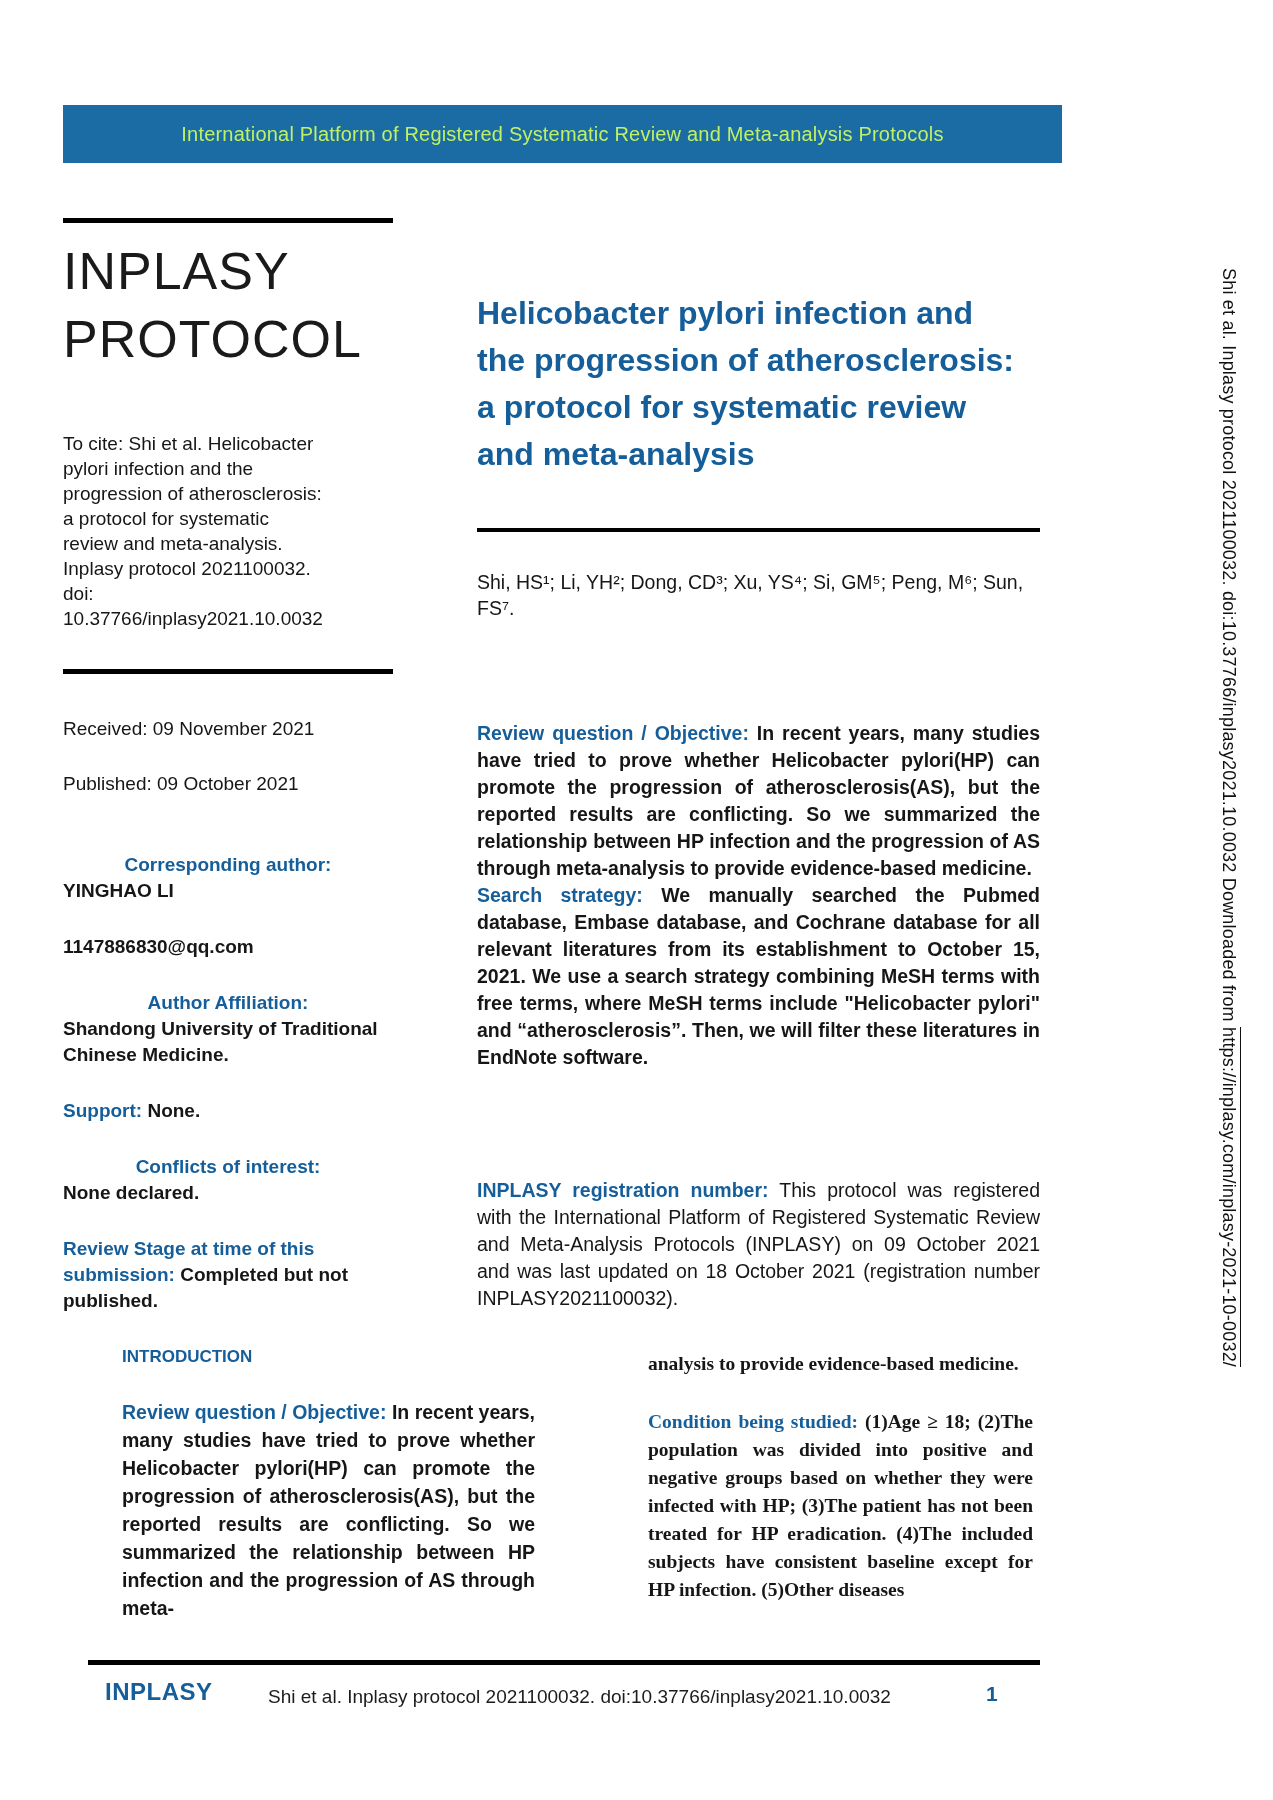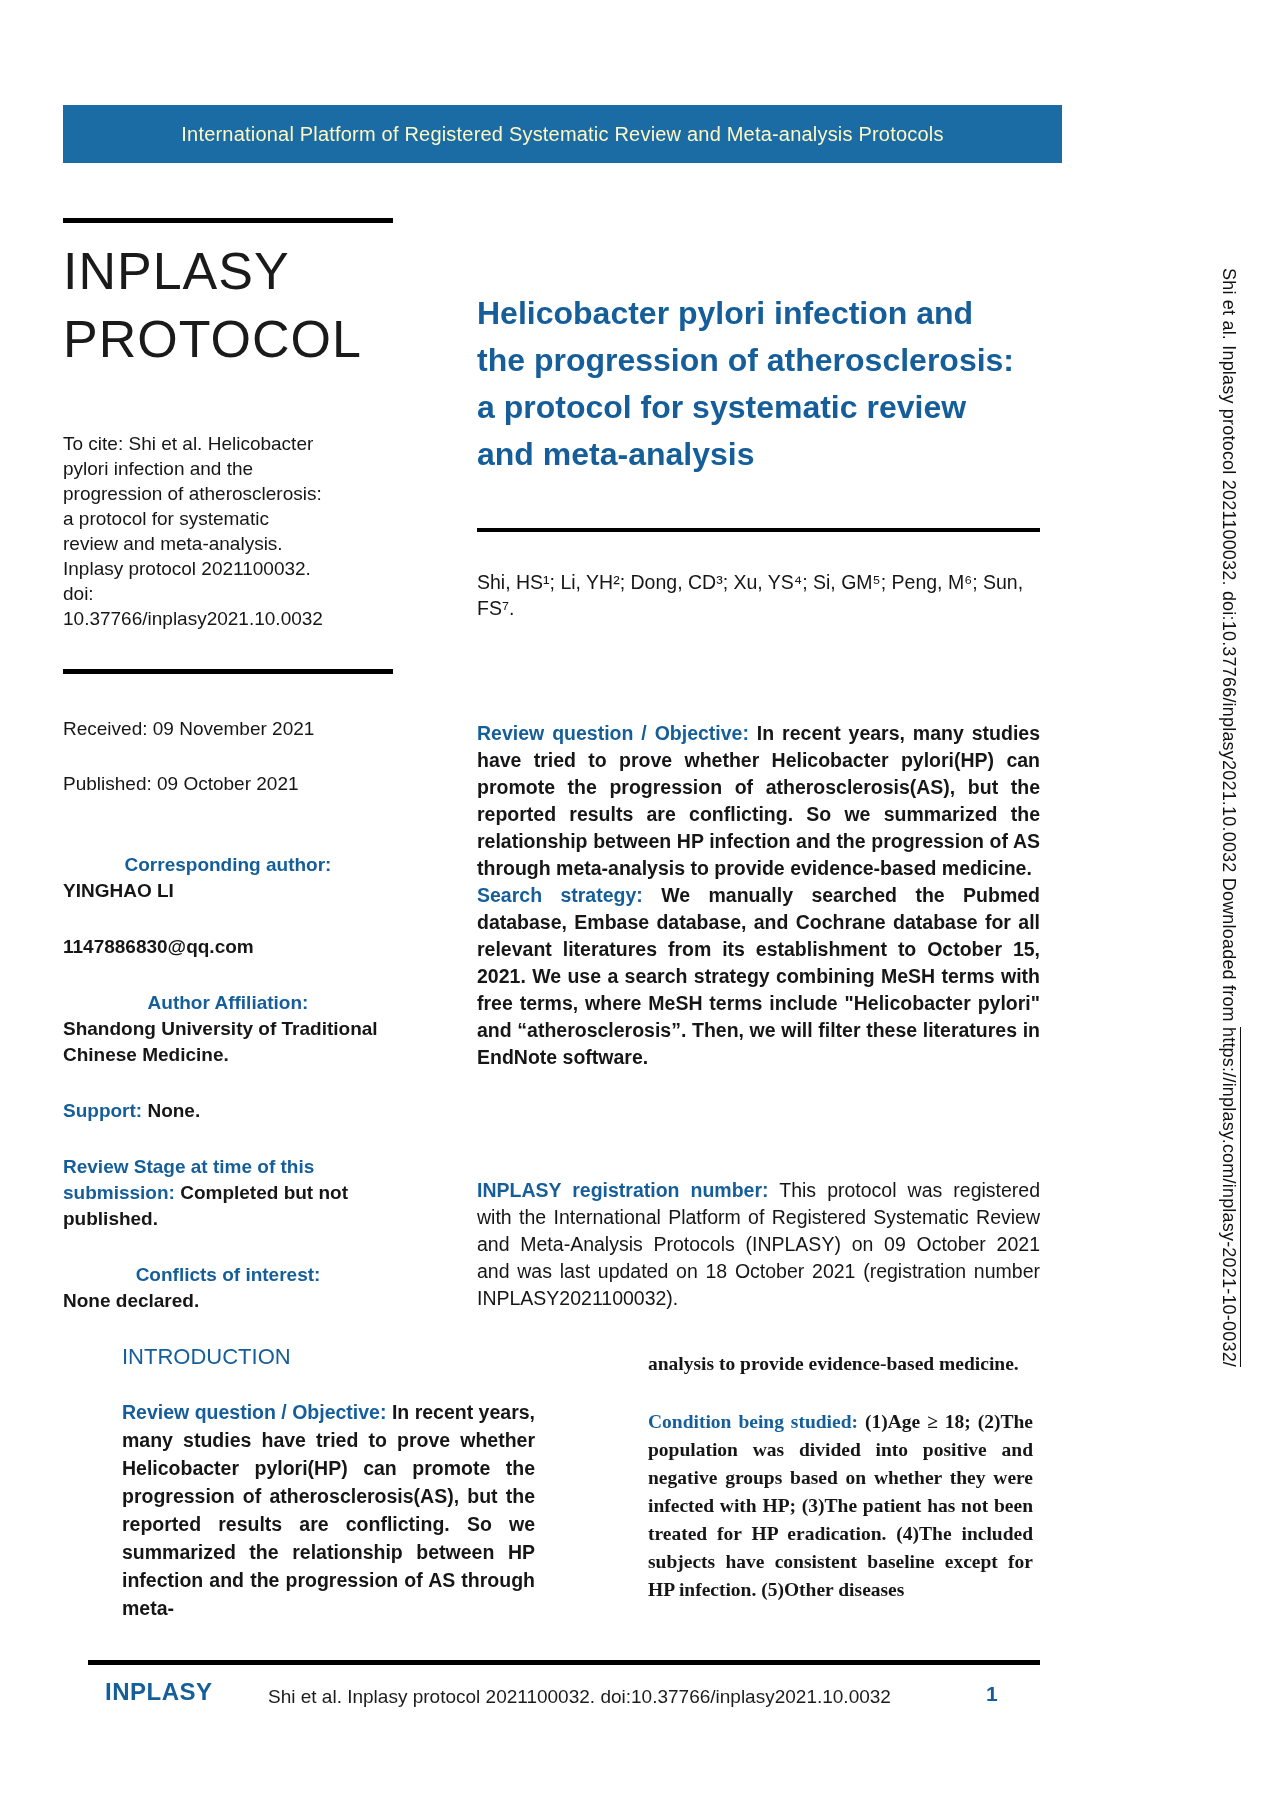--- a/index.html
+++ b/index.html
@@ -14,21 +14,21 @@
     background:#ffffff;
     font-family:"Liberation Sans","DejaVu Sans",sans-serif;
     color:var(--ink);
     overflow:hidden;
   }
   
   .banner{
     position:absolute;left:63px;top:105px;width:999px;height:58px;
     background:var(--banner);
     display:flex;align-items:center;justify-content:center;
-    color:#fef9c3;font-size:20px;letter-spacing:.2px;
+    color:#bef264;font-size:20px;letter-spacing:.2px;
   }
   
   .leftcol{position:absolute;left:63px;top:218px;width:330px;}
   .rule{border:0;border-top:5px solid #000;margin:0;}
   .masthead{
     font-size:52px;line-height:68px;font-weight:400;
     letter-spacing:1px;color:#1a1a1a;margin-top:14px;
   }
   .cite{
     margin-top:58px;font-size:19px;line-height:25px;
@@ -50,21 +50,21 @@
   }
   .title-rule{margin-top:50px;border-top:4px solid #000;}
   .authors{margin-top:37px;font-size:19.5px;line-height:26px;}
   .abstract{margin-top:99px;font-size:19.5px;line-height:27px;
     text-align:justify;font-weight:bold;}
   .abstract p{margin:0;}
   .registration{margin-top:106px;font-size:19.5px;line-height:27px;
     text-align:justify;font-weight:normal;}
   
   .introcol{position:absolute;left:122px;top:1344px;width:413px;}
-  .intro-head{color:var(--blue);font-weight:normal;font-size:22px;line-height:26px;}
+  .intro-head{color:var(--blue);font-weight:bold;font-size:17px;line-height:26px;}
   .intro-par{margin-top:28px;font-size:19.5px;line-height:28px;
     text-align:justify;font-weight:bold;}
   .contcol{position:absolute;left:648px;top:1350px;width:385px;font-family:Liberation Serif, serif;}
   .cont-par{font-size:19.5px;line-height:28px;text-align:justify;font-weight:bold;}
   .cond-par{margin-top:30px;font-size:19.5px;line-height:28px;
     text-align:justify;font-weight:bold;}
   
   .vside{
     position:absolute;left:1218px;top:268px;height:1220px;
     writing-mode:vertical-rl;
@@ -115,26 +115,26 @@
     <div class="sect">
       <div class="lbl">Author Affiliation:</div>
       <div class="b">Shandong University of Traditional Chinese Medicine.</div>
     </div>
 
     <div class="sect">
       <span class="lbl">Support:</span><span class="b"> None.</span>
     </div>
 
     <div class="sect">
-      <span class="lbl">Review Stage at time of this submission:</span><span class="b"> Completed but not published.</span>
+      <div class="lbl">Conflicts of interest:</div>
+      <div class="b">None declared.</div>
     </div>
 
     <div class="sect">
-      <div class="lbl">Conflicts of interest:</div>
-      <div class="b">None declared.</div>
+      <span class="lbl">Review Stage at time of this submission:</span><span class="b"> Completed but not published.</span>
     </div>
   </div>
 
   <div class="rightcol">
     <div class="title">Helicobacter pylori infection and the progression of atherosclerosis: a protocol for systematic review and meta-analysis</div>
     <hr class="rule title-rule">
     <div class="authors">Shi, HS¹; Li, YH²; Dong, CD³; Xu, YS⁴; Si, GM⁵; Peng, M⁶; Sun, FS⁷.</div>
 
     <div class="abstract">
       <p><span class="lbl">Review question / Objective:</span><span> In recent years, many studies have tried to prove whether Helicobacter pylori(HP) can promote the progression of atherosclerosis(AS), but the reported results are conflicting. So we summarized the relationship between HP infection and the progression of AS through meta-analysis to provide evidence-based medicine.</span></p>

